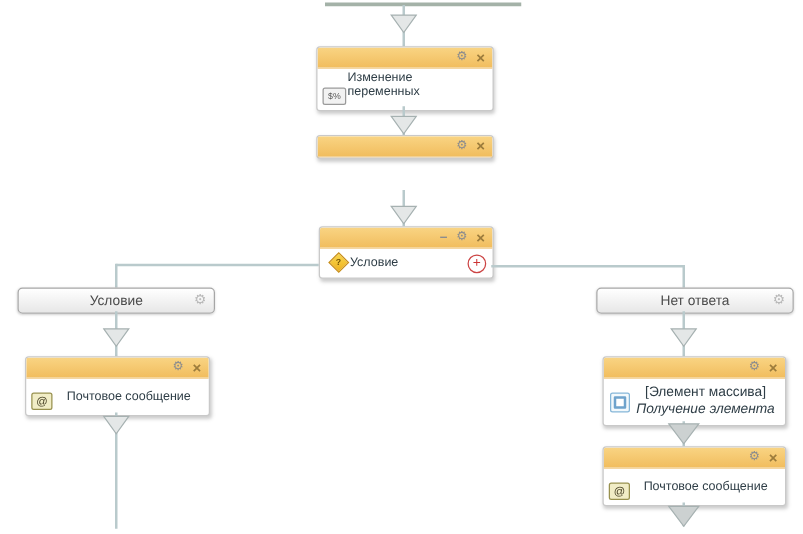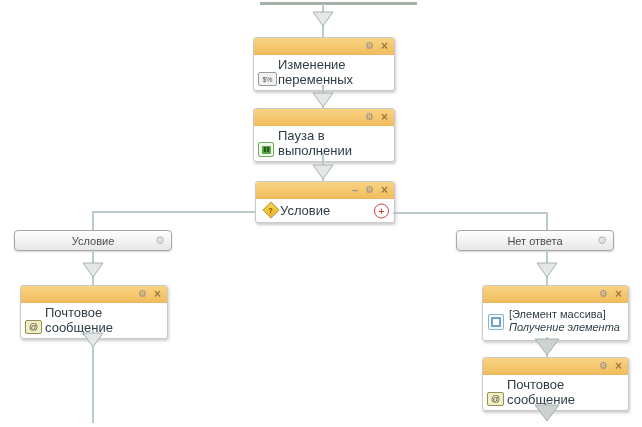--- a/index.html
+++ b/index.html
@@ -21,21 +21,21 @@
     display:flex;align-items:center;justify-content:flex-end;gap:7px;padding:0 6px;
   }
   .hbtn{line-height:1;cursor:pointer;user-select:none;}
   .gear-h{color:#8d8d8d;font-size:10px;}
   .close-h{color:#9c7c3c;font-size:12px;font-weight:bold;}
   .min-h{color:#8d8d8d;font-size:11px;font-weight:bold;}
   .node-body{
     position:relative;display:flex;align-items:center;justify-content:center;
     padding:2px 6px 3px 24px;
   }
-  .node-title{font-size:13px;color:#2e3d46;}
+  .node-title{font-size:10px;color:#2e3d46;}
   .node-title2{font-size:11px;color:#2e3d46;line-height:13px;text-align:left;}
   .body-icon{position:absolute;left:4px;bottom:4px;}
   .body-icon-c{position:absolute;left:5px;top:50%;transform:translateY(-50%);}
   
   .icon-vars{width:17px;height:12px;border:1px solid #9a9a9a;background:#f2f2f2;border-radius:2px;
     font-size:7px;color:#555;display:flex;align-items:center;justify-content:center;}
   .icon-pause{width:14px;height:13px;border:1px solid #6fae58;background:#eef7ea;border-radius:2px;
     display:flex;align-items:center;justify-content:center;}
   .pause-inner{width:9px;height:8px;background:#57a044;border-radius:1px;
     display:flex;align-items:center;justify-content:center;gap:1px;}
@@ -91,29 +91,20 @@
     <svg width="22" height="16">
         <polygon points="1,1 21,1 11,15" fill="#e4e7e7" stroke="#a6b1b1" stroke-width="1"></polygon>
       </svg>
   </div>
 
   <div class="node" style="left:253px;top:108px;width:140px;">
     <div class="node-header">
       <span class="hbtn gear-h">⚙</span>
       <span class="hbtn close-h">×</span>
     </div>
-    <div class="node-body" style="min-height:24px;">
-      <span class="node-title">Пауза в выполнении</span>
-      <span class="body-icon icon-pause">
-        <span class="pause-inner">
-            <span class="pbar"></span>
-            <span class="pbar"></span>
-          </span>
-      </span>
-    </div>
   </div>
 
   <div class="line" style="left:322px;top:152px;width:2px;height:29px;"></div>
   <div class="arrow" style="left:312px;top:164px;">
     <svg width="22" height="16">
         <polygon points="1,1 21,1 11,15" fill="#e4e7e7" stroke="#a6b1b1" stroke-width="1"></polygon>
       </svg>
   </div>
 
   <div class="node" style="left:255px;top:181px;width:138px;">
@@ -135,21 +126,21 @@
   <div class="line" style="left:92px;top:211px;width:2px;height:19px;"></div>
 
   <div class="line" style="left:393px;top:212px;width:154px;height:2px;"></div>
   <div class="line" style="left:546px;top:212px;width:2px;height:18px;"></div>
 
   <div class="branch" style="left:14px;top:230px;width:156px;">
     <span>Условие</span>
     <span class="branch-gear">⚙</span>
   </div>
 
-  <div class="branch" style="left:456px;top:230px;width:156px;">
+  <div class="branch" style="left:477px;top:230px;width:156px;">
     <span>Нет ответа</span>
     <span class="branch-gear">⚙</span>
   </div>
 
   <div class="line" style="left:92px;top:249px;width:2px;height:36px;"></div>
   <div class="arrow" style="left:82px;top:262px;">
     <svg width="22" height="16">
         <polygon points="1,1 21,1 11,15" fill="#e4e7e7" stroke="#a6b1b1" stroke-width="1"></polygon>
       </svg>
   </div>
@@ -182,21 +173,21 @@
   <div class="node" style="left:482px;top:285px;width:145px;">
     <div class="node-header">
       <span class="hbtn gear-h">⚙</span>
       <span class="hbtn close-h">×</span>
     </div>
     <div class="node-body" style="min-height:32px;justify-content:flex-start;padding-left:26px;">
       <span class="body-icon-c icon-array">
           <span></span>
         </span>
       <span class="node-title2">
-        <span style="display:block;">[Элемент массива]</span>
+        <span style="display:block;text-align:center;">[Элемент массива]</span>
         <span style="display:block;font-style:italic;">Получение элемента</span>
       </span>
     </div>
   </div>
 
   <div class="line" style="left:546px;top:337px;width:2px;height:20px;"></div>
   <div class="arrow" style="left:534px;top:338px;">
     <svg width="26" height="18">
         <polygon points="1,1 25,1 13,17" fill="#ccd1d1" stroke="#a6b1b1" stroke-width="1"></polygon>
       </svg>

